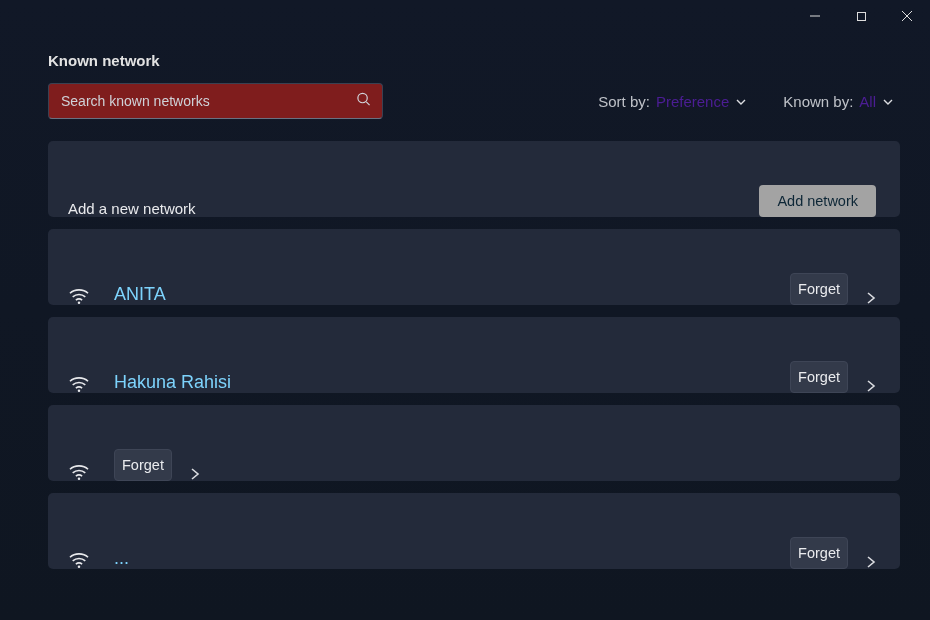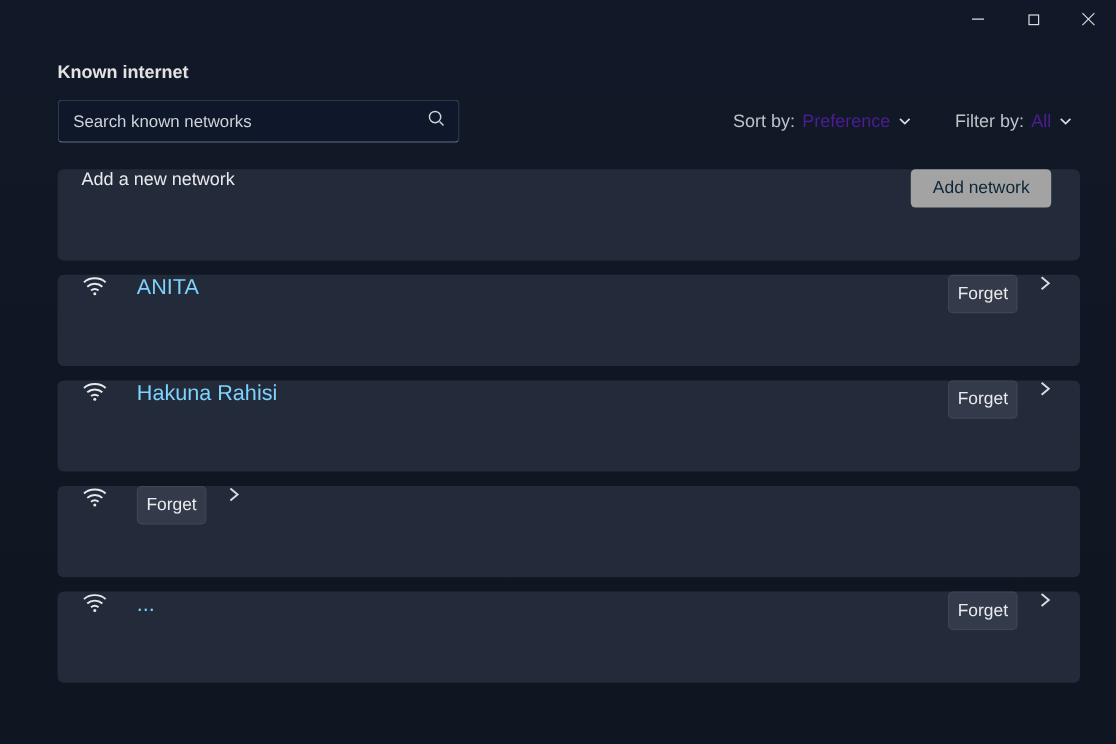--- a/index.html
+++ b/index.html
@@ -66,21 +66,21 @@
       justify-content: space-between;
       margin-bottom: 22px;
     }
     .search-wrap {
       position: relative;
       width: 335px;
     }
     .search-input {
       width: 100%;
       height: 36px;
-      background: #0f172a;
+      background: #7f1d1d;
       border: 1px solid #3a4152;
       border-bottom: 1px solid #6a7080;
       border-radius: 4px;
       color: #e8e8e8;
       padding: 0 40px 0 12px;
       font-size: 14px;
       outline: none;
     }
     .search-input::placeholder { color: #cfd2d8; }
     .search-icon {
@@ -105,21 +105,21 @@
       color: #dcdde1;
       cursor: pointer;
     }
     .dd .label { color: #bfc2c8; }
     .dd .value { color: #4c1d95; }
     .list { display: flex; flex-direction: column; gap: 12px; }
     .card {
       background: #232a3a;
       border-radius: 5px;
       display: flex;
-      align-items: flex-start;
+      align-items: flex-end;
       padding: 0 24px 0 20px;
       height: 76px;
     }
     .add-card .lbl {
       font-size: 15px;
       color: #e9eaed;
       flex: 1;
     }
     .btn-primary {
       background: #a3a3a3;
@@ -178,21 +178,21 @@
   <div class="titlebar-btn">
     <svg width="12" height="12" viewBox="0 0 12 12">
         <line x1="1" y1="1" x2="11" y2="11" stroke="currentColor" stroke-width="1"></line>
         <line x1="11" y1="1" x2="1" y2="11" stroke="currentColor" stroke-width="1"></line>
       </svg>
   </div>
 </div>
 
 <div class="content">
 
-  <div class="section-title">Known internet</div>
+  <div class="section-title">Known network</div>
 
   <div class="toolbar">
     <div class="search-wrap">
       <input class="search-input" type="text" placeholder="Search known networks" style="">
       <span class="search-icon">
         <svg width="15" height="15" viewBox="0 0 16 16">
             <circle cx="7" cy="7" r="5" fill="none" stroke="currentColor" stroke-width="1.3"></circle>
             <line x1="11" y1="11" x2="14.5" y2="14.5" stroke="currentColor" stroke-width="1.3"></line>
           </svg>
       </span>
@@ -201,21 +201,21 @@
       <div class="dd">
         <span class="label">Sort by:</span>
         <span class="value">Preference</span>
         <span>
           <svg width="12" height="10" viewBox="0 0 12 10">
               <polyline points="2,3 6,7 10,3" fill="none" stroke="currentColor" stroke-width="1.4"></polyline>
             </svg>
         </span>
       </div>
       <div class="dd">
-        <span class="label">Filter by:</span>
+        <span class="label">Known by:</span>
         <span class="value">All</span>
         <span>
           <svg width="12" height="10" viewBox="0 0 12 10">
               <polyline points="2,3 6,7 10,3" fill="none" stroke="currentColor" stroke-width="1.4"></polyline>
             </svg>
         </span>
       </div>
     </div>
   </div>
 

